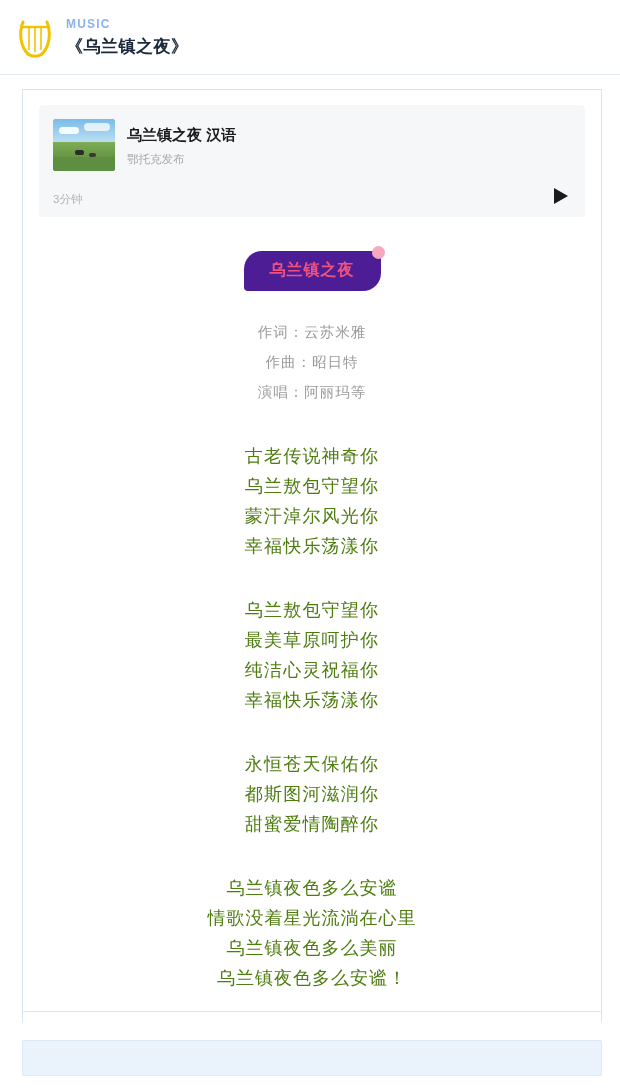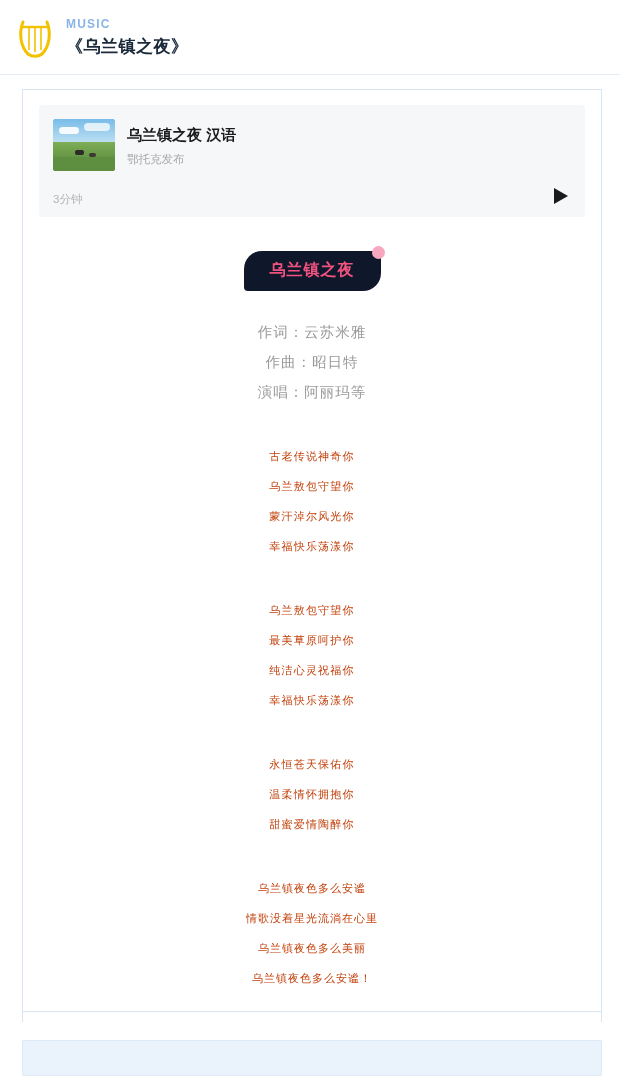--- a/index.html
+++ b/index.html
@@ -165,21 +165,21 @@
 
   
   .pill-wrap {
     display: flex;
     justify-content: center;
     margin-top: 34px;
     position: relative;
   }
   .pill {
     position: relative;
-    background: #0f172a;
+    background: #4c1d95;
     color: #f0527f;
     font-weight: bold;
     font-size: 16px;
     letter-spacing: 1px;
     padding: 9px 26px 10px 26px;
     border-radius: 18px 4px 18px 4px;
   }
   .pill-dot {
     position: absolute;
     right: -4px; top: -5px;
@@ -196,22 +196,22 @@
   .credit-line {
     font-size: 14.5px;
     color: #9a9a9a;
     line-height: 30px;
     letter-spacing: 1px;
   }
   .lyrics { margin-top: 34px; text-align: center; }
   .verse { margin-bottom: 34px; }
   .verse:last-child { margin-bottom: 0; }
   .lyric-line {
-    font-size: 11px;
-    color: #c2410c;
+    font-size: 18px;
+    color: #4d7c0f;
     line-height: 30px;
     letter-spacing: 1.2px;
   }
   .verse.last .lyric-line { letter-spacing: 1px; }
 
   .frame-bottom-rule {
     height: 1px;
     background: #d9e6f2;
     margin: 18px -1px 0 -1px;
   }
@@ -298,21 +298,21 @@
 
         <div class="verse">
           <div class="lyric-line">乌兰敖包守望你</div>
           <div class="lyric-line">最美草原呵护你</div>
           <div class="lyric-line">纯洁心灵祝福你</div>
           <div class="lyric-line">幸福快乐荡漾你</div>
         </div>
 
         <div class="verse">
           <div class="lyric-line">永恒苍天保佑你</div>
-          <div class="lyric-line">温柔情怀拥抱你</div>
+          <div class="lyric-line">都斯图河滋润你</div>
           <div class="lyric-line">甜蜜爱情陶醉你</div>
         </div>
 
         <div class="verse last">
           <div class="lyric-line">乌兰镇夜色多么安谧</div>
           <div class="lyric-line">情歌没着星光流淌在心里</div>
           <div class="lyric-line">乌兰镇夜色多么美丽</div>
           <div class="lyric-line">乌兰镇夜色多么安谧！</div>
         </div>
 

